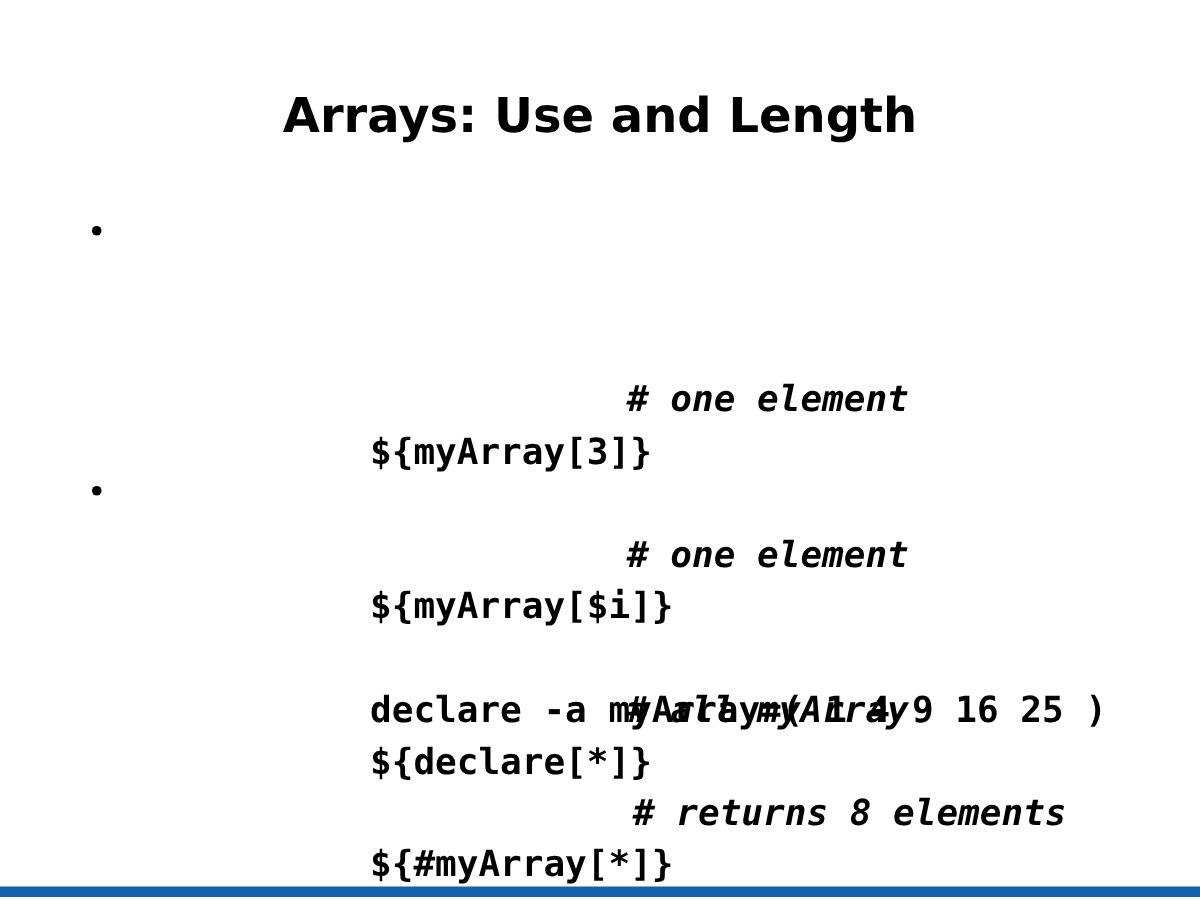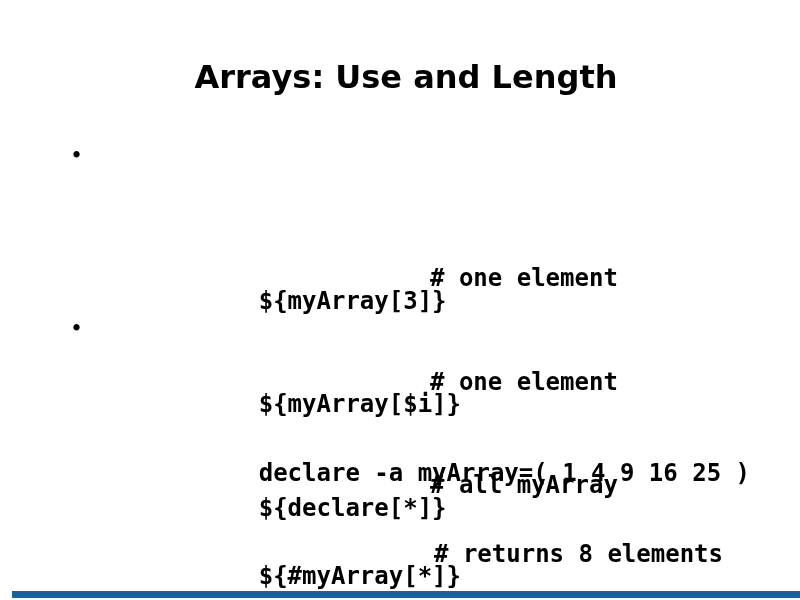--- a/index.html
+++ b/index.html
@@ -7,21 +7,20 @@
     width: 800px; height: 600px;
     background: #ffffff;
     overflow: hidden;
     position: relative;
     font-family: "DejaVu Serif", serif;
     color: #000000;
   }
   .slide {
     position: absolute; inset: 0;
     background: #ffffff;
-    margin-left: 12px;
   }
   .slide-title {
     position: absolute;
     top: 58px; left: 0; right: 0;
     text-align: center;
     font-family: "DejaVu Sans", "Liberation Sans", sans-serif;
     font-weight: bold;
     font-size: 32px;
     color: #000000;
   }
@@ -50,21 +49,22 @@
     font-size: 24px;
     line-height: 34.5px;
     white-space: pre;
     color: #000000;
   }
   .code-block.block1 { top: 180px; }
   .code-block.block2 { top: 352px; }
   .code-line { position: relative; height: 34.5px; }
   .code-comment {
     position: absolute;
-    top: 12px;
+    top: 0;
+    font-style: italic;
   }
   .block1 .code-comment { left: 258px; }
   .block2 .code-comment { left: 262px; }
   .footer-bar {
     position: absolute;
     left: 0;
     top: 591px;
     width: 800px;
     height: 7px;
   }

